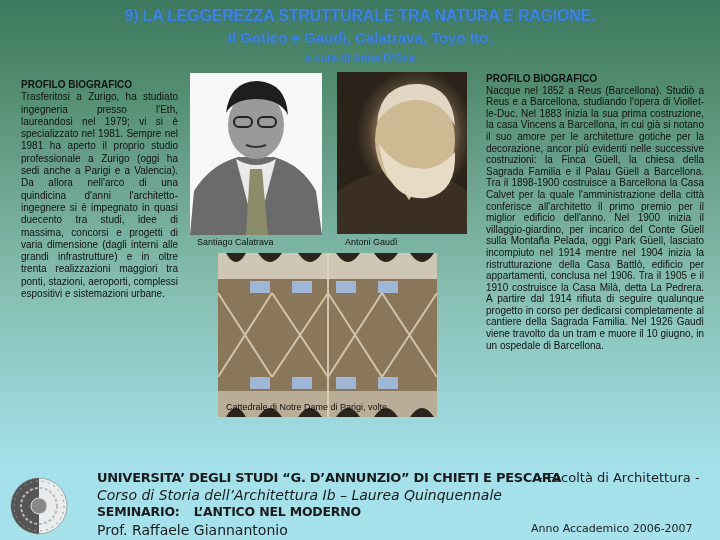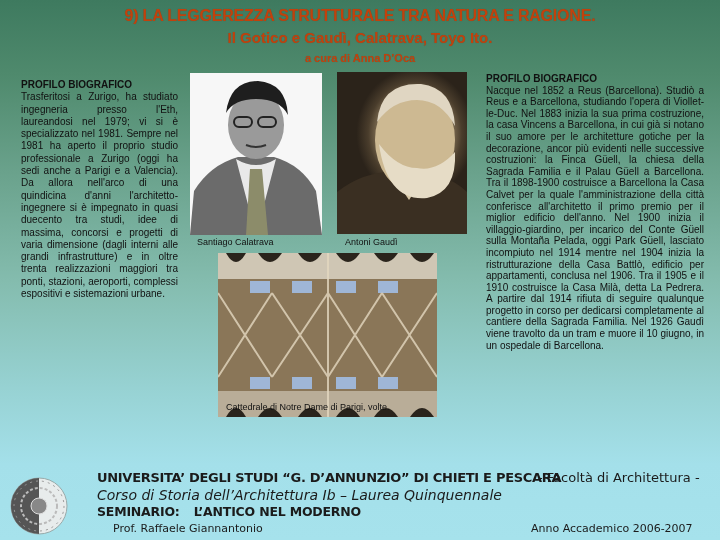--- a/index.html
+++ b/index.html
@@ -3,21 +3,21 @@
 <meta charset="utf-8">
 <style>
   html, body { margin:0; padding:0; }
   body {
     width:720px; height:540px; overflow:hidden; position:relative;
     background: linear-gradient(180deg, #3e7a5f 0%, #4f8a6d 14%, #6aa28c 32%, #84bcae 52%, #97d2d3 72%, #a4e0ea 86%, #a6e2ec 100%);
     font-family: "Liberation Sans", sans-serif;
   }
   .title {
     position:absolute; left:0; width:720px; text-align:center;
-    color:#c2410c; font-family:"Liberation Sans", sans-serif;
+    color:#3b82f6; font-family:"Liberation Sans", sans-serif;
     text-shadow: 0 0 1px rgba(0,0,0,0.2);
   }
   .title-1 { top:7px; font-size:16px; font-weight:bold; letter-spacing:-0.2px; }
   .title-2 { top:29px; font-size:15px; font-weight:bold;text-align:center; }
   .title-3 { top:52px; font-size:11px; font-weight:bold; }
 
   .bio {
     position:absolute; color:#111; font-size:10px; line-height:12.3px;
     text-align:justify; font-family:"Liberation Sans", sans-serif;
   }
@@ -37,21 +37,21 @@
   .cap-calatrava { left:197px; top:237px;text-align:center; }
   .cap-gaudi { left:345px; top:237px; }
   .cap-cathedral { left:226px; top:402px; }
 
   .footer-logo { position:absolute; left:5px; top:472px; width:64px; height:64px; }
   .footer-text { position:absolute; color:#1b1b1b; font-family:"DejaVu Sans", sans-serif; }
   .ft-uni { left:97px; top:470px; font-size:13px; font-weight:bold; letter-spacing:-0.3px; }
   .ft-course { left:97px; top:487px; font-size:14px; font-style:italic; }
   .ft-seminar { left:97px; top:504px; font-size:12.5px; font-weight:bold; letter-spacing:-0.2px; }
   .ft-seminar .gap { display:inline-block; width:14px; }
-  .ft-prof { left:113px; top:522px; font-size:11px; }
+  .ft-prof { left:97px; top:522px; font-size:14px; }
   .ft-faculty { left:538px; top:470px; font-size:13px; }
   .ft-year { left:531px; top:522px; font-size:11px; }
 </style>
 </head>
 <body>
 
 <div>
   <div class="title title-1">9) LA LEGGEREZZA STRUTTURALE TRA NATURA E RAGIONE.</div>
   <div class="title title-2">Il Gotico e Gaudì, Calatrava, Toyo Ito.</div>
   <div class="title title-3">a cura di Anna D’Oca</div>

